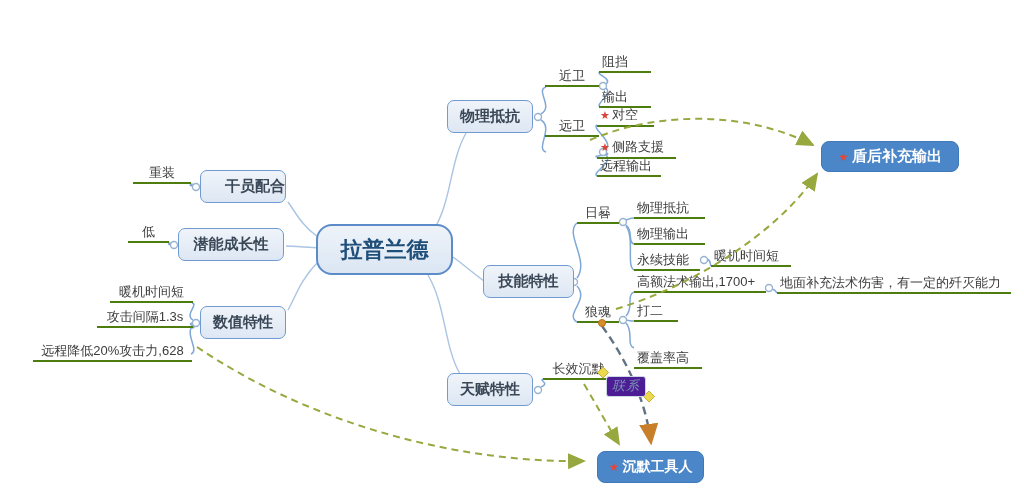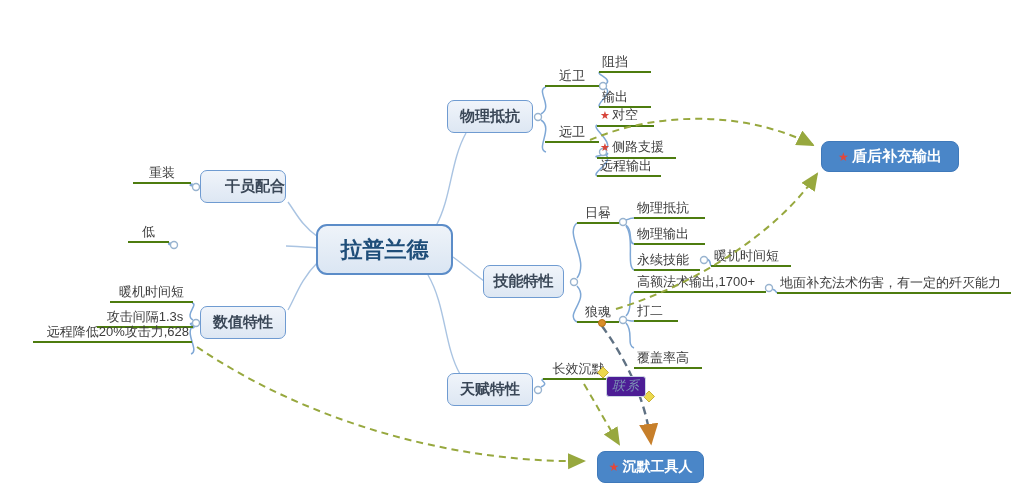--- a/index.html
+++ b/index.html
@@ -5,21 +5,21 @@
   html,body{margin:0;padding:0;}
   body{font-family:"Liberation Sans","DejaVu Sans",sans-serif;background:#fff;}
   #canvas{position:relative;width:1024px;height:498px;background:#ffffff;overflow:hidden;}
   svg.layer{position:absolute;left:0;top:0;}
   #lines{z-index:1;}
   #overlay{z-index:4;}
   .topic{position:absolute;z-index:2;display:flex;align-items:center;justify-content:center;
     background:linear-gradient(#f0f4fa,#dde7f3);border:1.6px solid #6f9bd1;border-radius:7px;
     font-size:15px;font-weight:700;color:#3a4757;box-sizing:border-box;white-space:nowrap;cursor:default;}
   .root{position:absolute;z-index:2;display:flex;align-items:center;justify-content:center;
-    background:linear-gradient(#eef3f9,#dbe6f3);border:2.4px solid #5b8cc8;border-radius:11px;
+    background:linear-gradient(#eef3f9,#dbe6f3);border:2.4px solid #5b8cc8;border-radius:16px;
     font-size:22px;font-weight:700;color:#1f4e79;box-sizing:border-box;white-space:nowrap;}
   .leaf{position:absolute;z-index:2;font-size:13px;color:#3c3c3c;line-height:15px;
     border-bottom:2px solid #4d7c0f;padding:0 3px 2px;box-sizing:border-box;white-space:nowrap;}
   .leaf.center{text-align:center;}
   .star{color:#d7453a;font-size:11px;margin-right:2px;}
   .float-box{position:absolute;z-index:3;display:flex;align-items:center;justify-content:center;
     background:#4a86c8;border:1.5px solid #3f79ba;border-radius:8px;color:#fff;
     font-size:15px;font-weight:700;box-sizing:border-box;white-space:nowrap;}
   .float-box .star{color:#e2473a;font-size:12px;margin-right:3px;}
   .rel-label{position:absolute;z-index:5;font-family:"Liberation Serif","DejaVu Serif",serif;
@@ -81,40 +81,43 @@
     </g>
   </svg>
 
   <div class="root" style="left:316px;top:224px;width:137px;height:51px;">
     <span>拉普兰德</span>
   </div>
 
   <div class="topic" style="left:447px;top:100px;width:86px;height:33px;">
     <span>物理抵抗</span>
     </div>
-  <div class="topic" style="left:483px;top:265px;width:81px;height:33px;">
+  <div class="topic" style="left:483px;top:265px;width:91px;height:33px;">
     <span>技能特性</span>
     </div>
   <div class="topic" style="left:447px;top:373px;width:86px;height:33px;">
     <span>天赋特性</span>
     </div>
   <div class="topic" style="left:200px;top:170px;width:86px;height:33px;justify-content:flex-end;">
     <span>干员配合</span>
+    </div>
+  <div class="topic" style="left:178px;top:228px;width:106px;height:33px;">
+    <span>潜能成长性</span>
     </div>
   <div class="topic" style="left:200px;top:306px;width:86px;height:33px;">
     <span>数值特性</span>
     </div>
 
   <div class="leaf center" style="left:545px;top:68px;width:54px;">
     <span>近卫</span></div>
   <div class="leaf" style="left:599px;top:54px;width:52px;">
     <span>阻挡</span></div>
   <div class="leaf" style="left:599px;top:89px;width:52px;">
     <span>输出</span></div>
-  <div class="leaf center" style="left:545px;top:124px;width:54px;">
+  <div class="leaf center" style="left:545px;top:118px;width:54px;">
     <span>远卫</span></div>
   <div class="leaf" style="left:597px;top:107px;width:57px;">
     <span class="star">★</span><span>对空</span></div>
   <div class="leaf" style="left:597px;top:139px;width:79px;">
     <span class="star">★</span><span>侧路支援</span></div>
   <div class="leaf" style="left:597px;top:158px;width:64px;">
     <span>远程输出</span></div>
   <div class="leaf center" style="left:577px;top:205px;width:42px;">
     <span>日晷</span></div>
   <div class="leaf" style="left:634px;top:200px;width:71px;">
@@ -139,21 +142,21 @@
     <span>长效沉默</span></div>
 
   <div class="leaf center" style="left:133px;top:165px;width:58px;">
     <span>重装</span></div>
   <div class="leaf center" style="left:128px;top:224px;width:41px;">
     <span>低</span></div>
   <div class="leaf center" style="left:110px;top:284px;width:83px;">
     <span>暖机时间短</span></div>
   <div class="leaf center" style="left:97px;top:309px;width:96px;">
     <span>攻击间隔1.3s</span></div>
-  <div class="leaf center" style="left:33px;top:324px;width:159px;text-align:right;">
+  <div class="leaf center" style="left:33px;top:343px;width:159px;">
     <span>远程降低20%攻击力,628</span></div>
 
   <div class="float-box" style="left:821px;top:141px;width:138px;height:31px;">
     <span class="star">★</span>
     <span>盾后补充输出</span>
     </div>
   <div class="float-box" style="left:597px;top:451px;width:107px;height:32px;font-size:14px;">
     <span class="star">★</span>
     <span>沉默工具人</span>
     </div>

